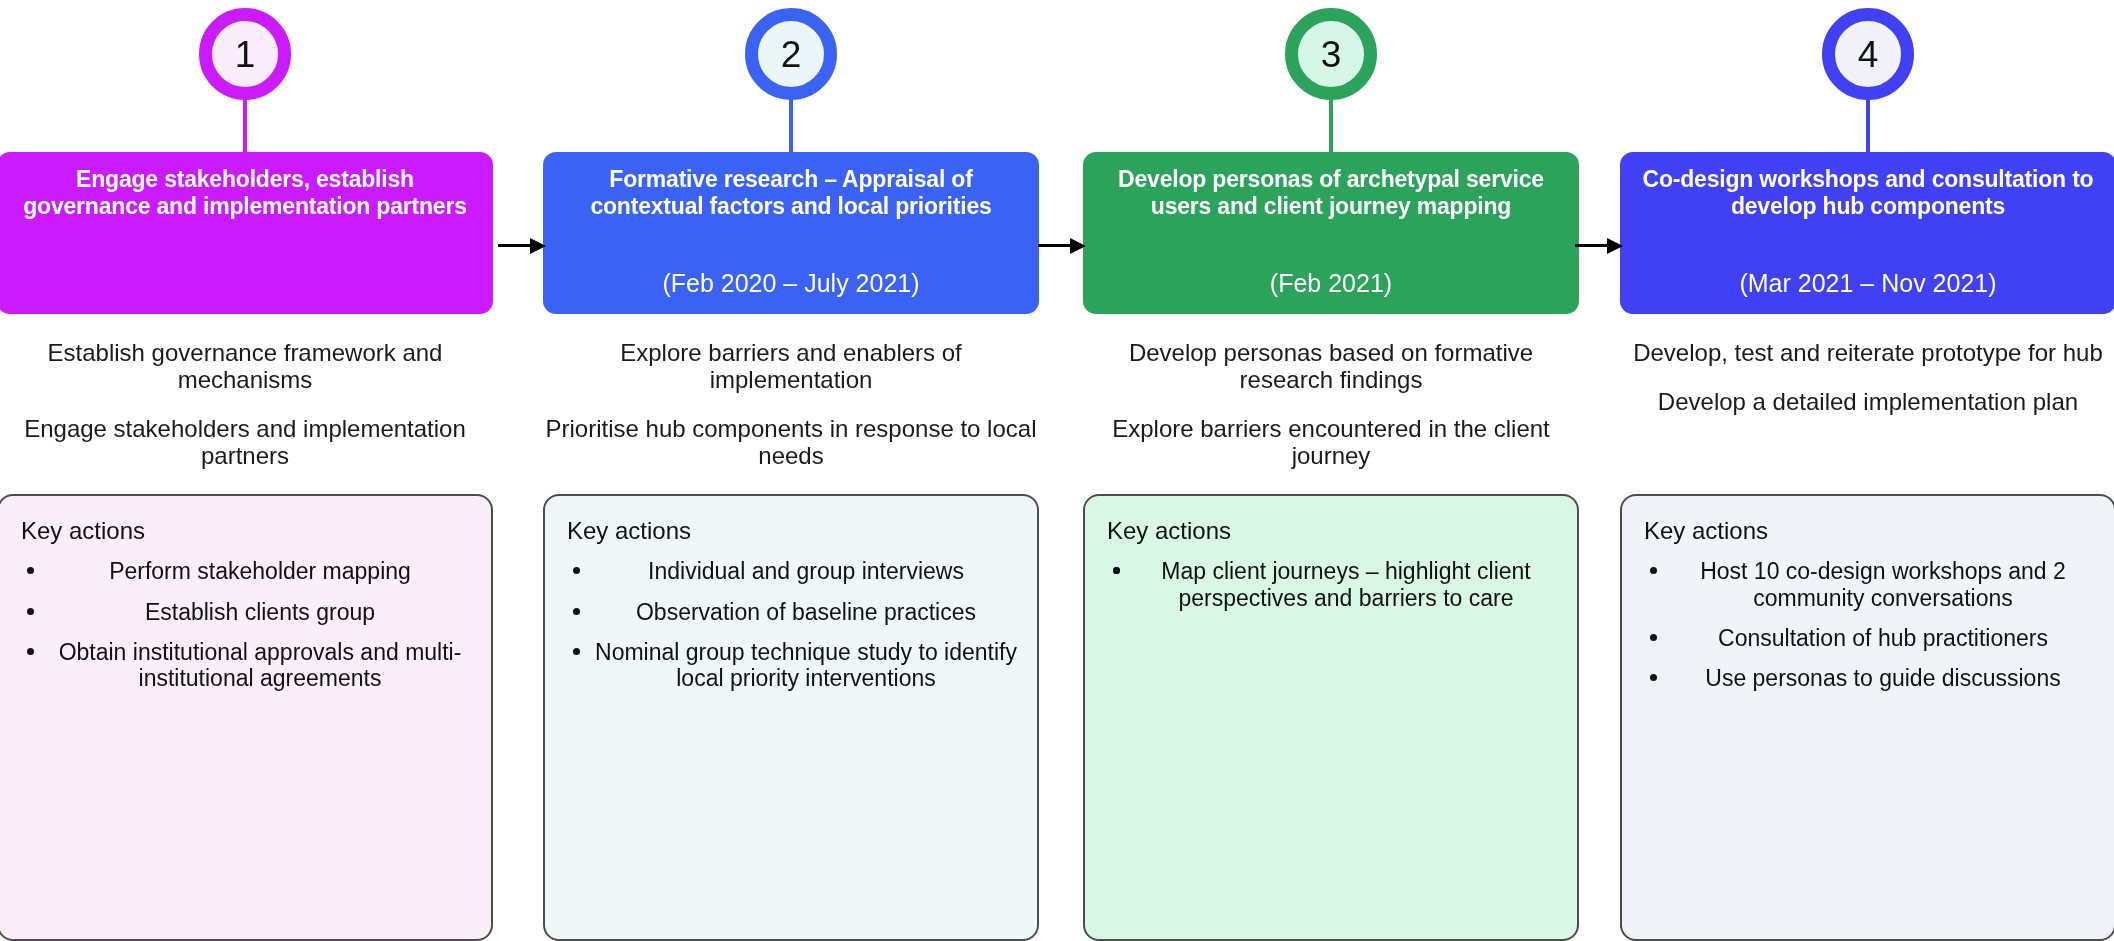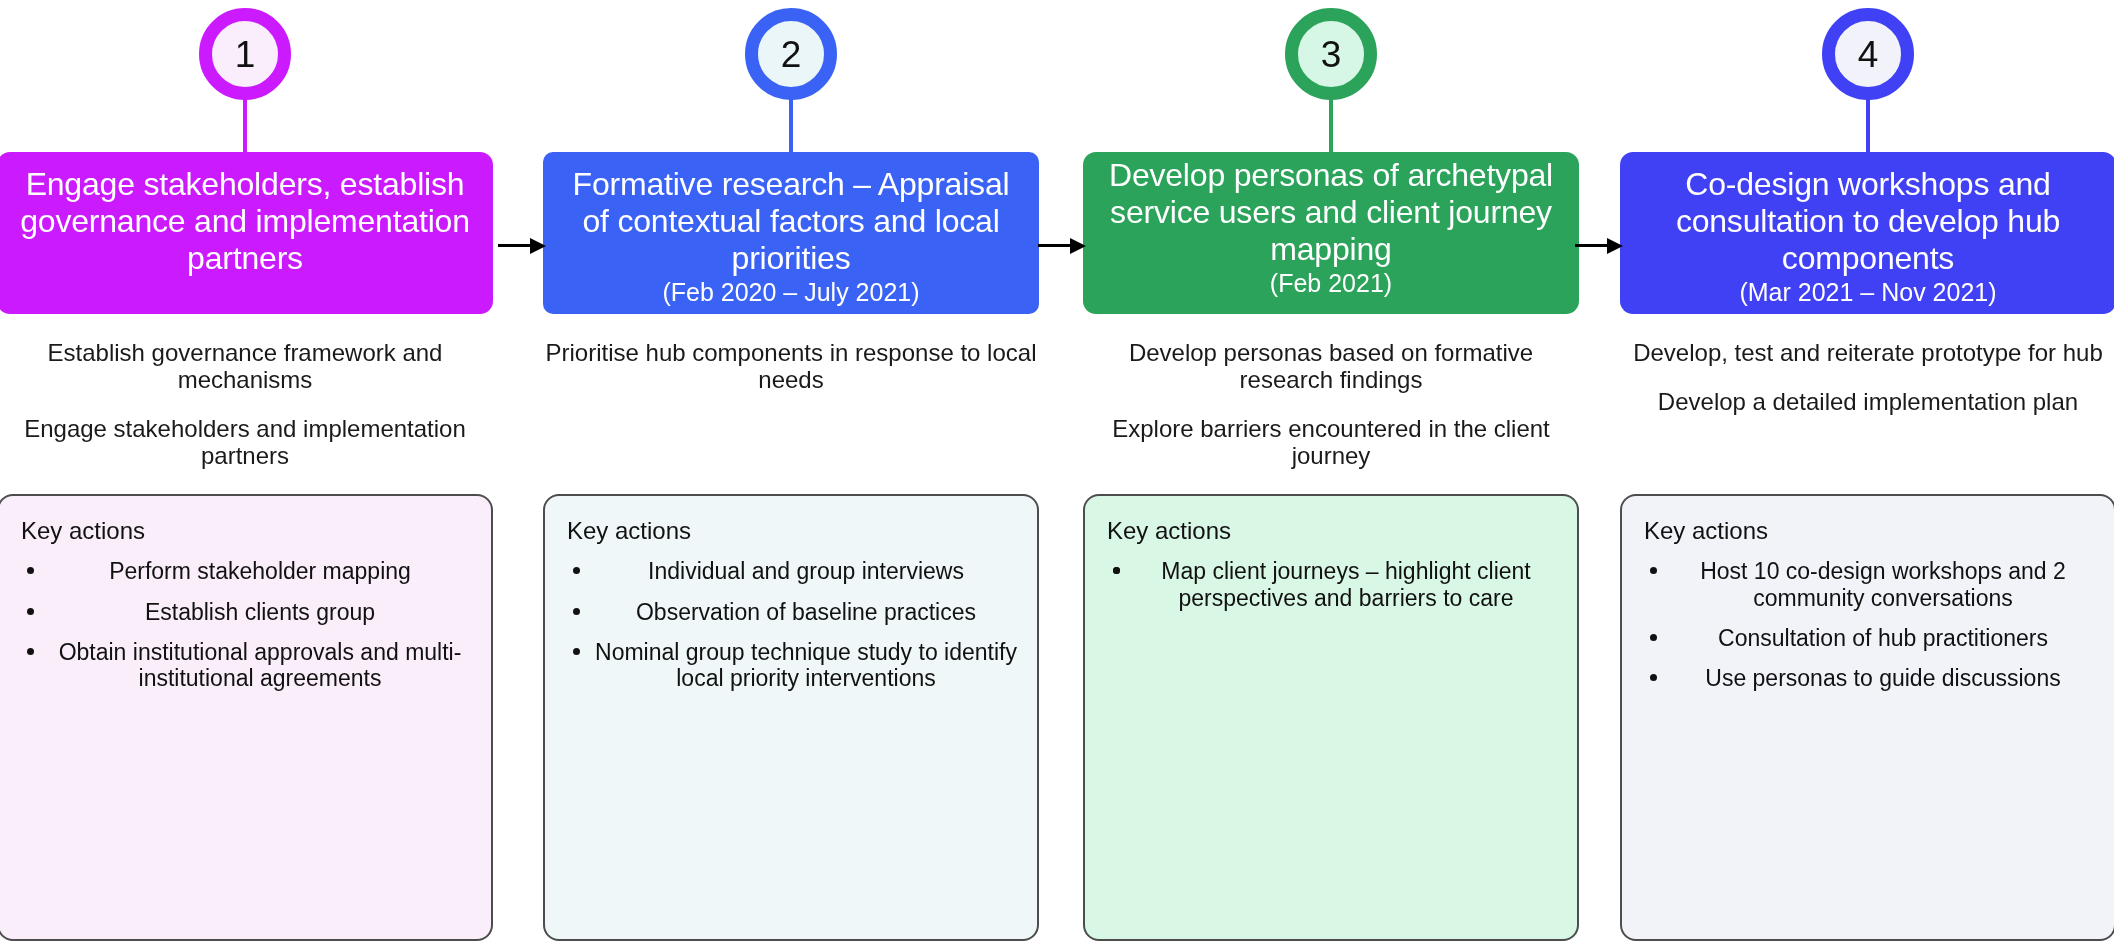--- a/index.html
+++ b/index.html
@@ -90,23 +90,23 @@
     box-sizing: border-box;
     padding: 14px 18px 10px 18px;
     color: #ffffff;
     text-align: center;
     display: flex;
     flex-direction: column;
     justify-content: space-between;
     align-items: center;
   }
   .stage-title {
-    font-size: 32px;
+    font-size: 23px;
     line-height: 1.16;
-    font-weight: 400;
+    font-weight: 700;
     letter-spacing: -0.2px;
   }
   .stage-dates {
     font-size: 25px;
     line-height: 1.2;
     font-weight: 400;
     padding-bottom: 6px;
   }
 
   
@@ -228,46 +228,47 @@
   </div>
 
   <div class="column col-2">
     <div class="marker">
       <div class="circle" style="border-color: rgb(58, 99, 245); background: rgb(234, 246, 248);">
         <span>2</span>
       </div>
       <div class="stem" style="background: rgb(58, 99, 245);"></div>
       <div class="stem-foot" style="background: rgb(58, 99, 245);"></div>
     </div>
-    <div class="stage" style="background: rgb(58, 99, 245); border-radius: 10px;">
+    <div class="stage" style="background: rgb(58, 99, 245);">
       <div class="stage-title">Formative research – Appraisal of contextual factors and local priorities</div>
       <div class="stage-dates">(Feb 2020 – July 2021)</div>
     </div>
     <div class="outcomes">
+      <div class="outcome">Explore barriers and enablers of implementation</div>
       <div class="outcome">Prioritise hub components in response to local needs</div>
     </div>
     <div class="actions-card" style="background: rgb(239, 247, 248); border-color: rgb(77, 77, 77);">
       <div class="actions-title">Key actions</div>
       <ul class="actions-list">
         <li><span class="bullet"></span><span>Individual and group interviews</span></li>
         <li><span class="bullet"></span><span>Observation of baseline practices</span></li>
         <li><span class="bullet"></span><span>Nominal group technique study to identify local priority interventions</span></li>
       </ul>
     </div>
   </div>
 
   <div class="column col-3">
     <div class="marker">
       <div class="circle" style="border-color: rgb(43, 163, 90); background: rgb(214, 247, 230);">
         <span>3</span>
       </div>
       <div class="stem" style="background: rgb(43, 163, 90);"></div>
       <div class="stem-foot" style="background: rgb(43, 163, 90);"></div>
     </div>
-    <div class="stage" style="background: rgb(43, 163, 90); justify-content: flex-end;">
+    <div class="stage" style="background: rgb(43, 163, 90);">
       <div class="stage-title">Develop personas of archetypal service users and client journey mapping</div>
       <div class="stage-dates">(Feb 2021)</div>
     </div>
     <div class="outcomes">
       <div class="outcome">Develop personas based on formative research findings</div>
       <div class="outcome">Explore barriers encountered in the client journey</div>
     </div>
     <div class="actions-card" style="background: rgb(217, 247, 229); border-color: rgb(77, 77, 77);">
       <div class="actions-title">Key actions</div>
       <ul class="actions-list">

